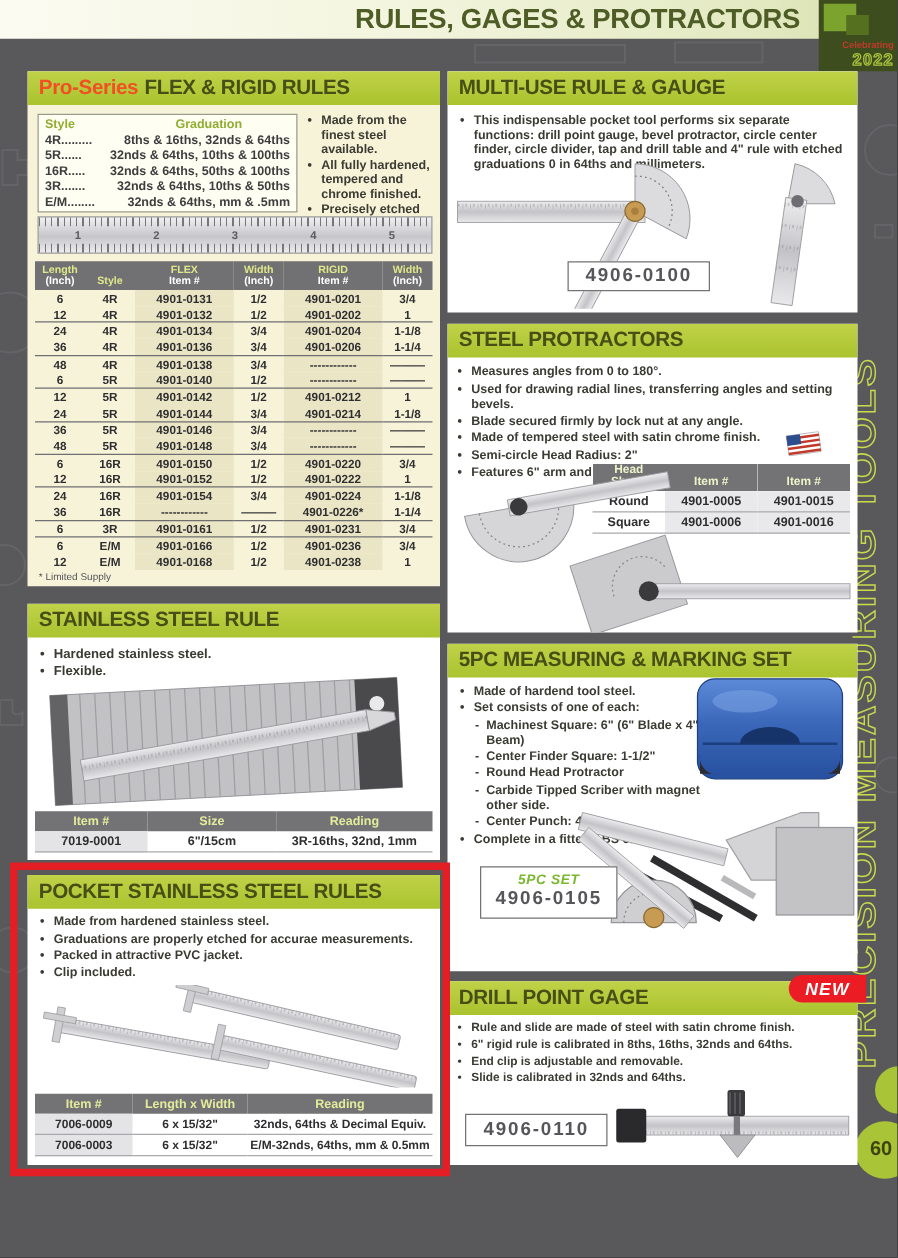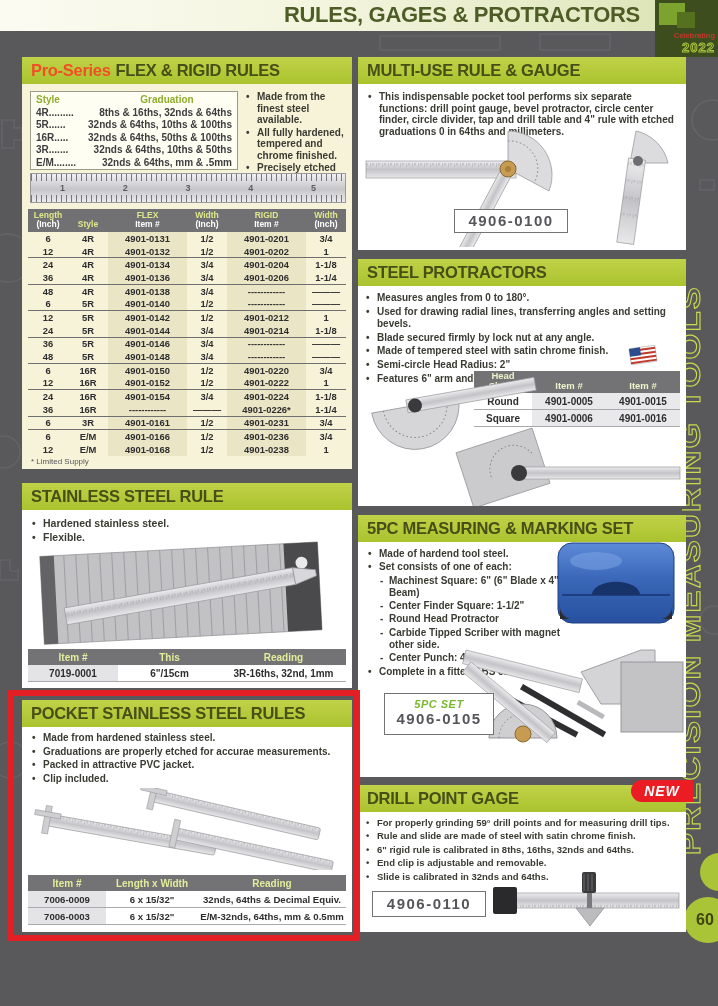--- a/index.html
+++ b/index.html
@@ -557,21 +557,20 @@
       <div class="set-label">5PC SET</div>
       <div class="set-num">4906-0105</div>
     </div>
   </section>
 
   <section class="panel" id="drill">
     <div class="phead">DRILL POINT GAGE</div>
     <div id="new-badge">NEW</div>
     <ul class="bullets">
 
-    <li>For properly grinding 59° drill points and for measuring drill tips.</li>
         <li>Rule and slide are made of steel with satin chrome finish.</li>
         <li>6" rigid rule is calibrated in 8ths, 16ths, 32nds and 64ths.</li>
         <li>End clip is adjustable and removable.</li>
         <li>Slide is calibrated in 32nds and 64ths.</li>
       </ul>
     <div class="item-box">4906-0110</div>
     <svg width="196" height="60" style="position:absolute;left:132px;top:86px">
       <rect x="24" y="22" width="165" height="15" fill="url(#m1)" stroke="#9a9a9e" stroke-width="0.7"></rect>
       <rect x="24" y="22" width="165" height="15" fill="url(#tick)"></rect>
       <rect x="3" y="16" width="24" height="27" rx="2" fill="#2a2a2c"></rect>
@@ -608,21 +607,21 @@
     </svg>
     <table class="gtab">
       <colgroup>
           <col class="a">
           <col class="b2">
           <col class="c">
         </colgroup>
       <thead>
           <tr>
         <th>Item #</th>
-        <th>This</th>
+        <th>Size</th>
         <th>Reading</th>
       </tr>
         </thead>
       <tbody>
 
       <tr>
           <td>7019-0001</td>
             <td>6"/15cm</td>
             <td>3R-16ths, 32nd, 1mm</td>
         </tr>

